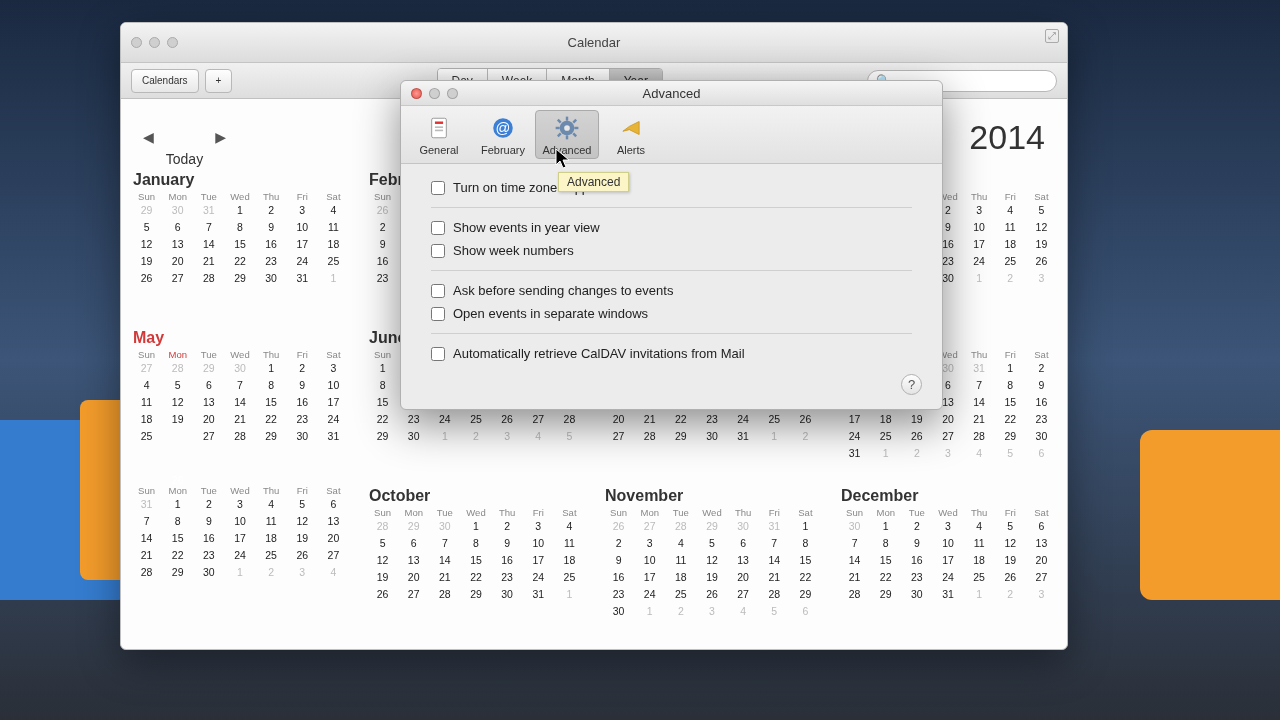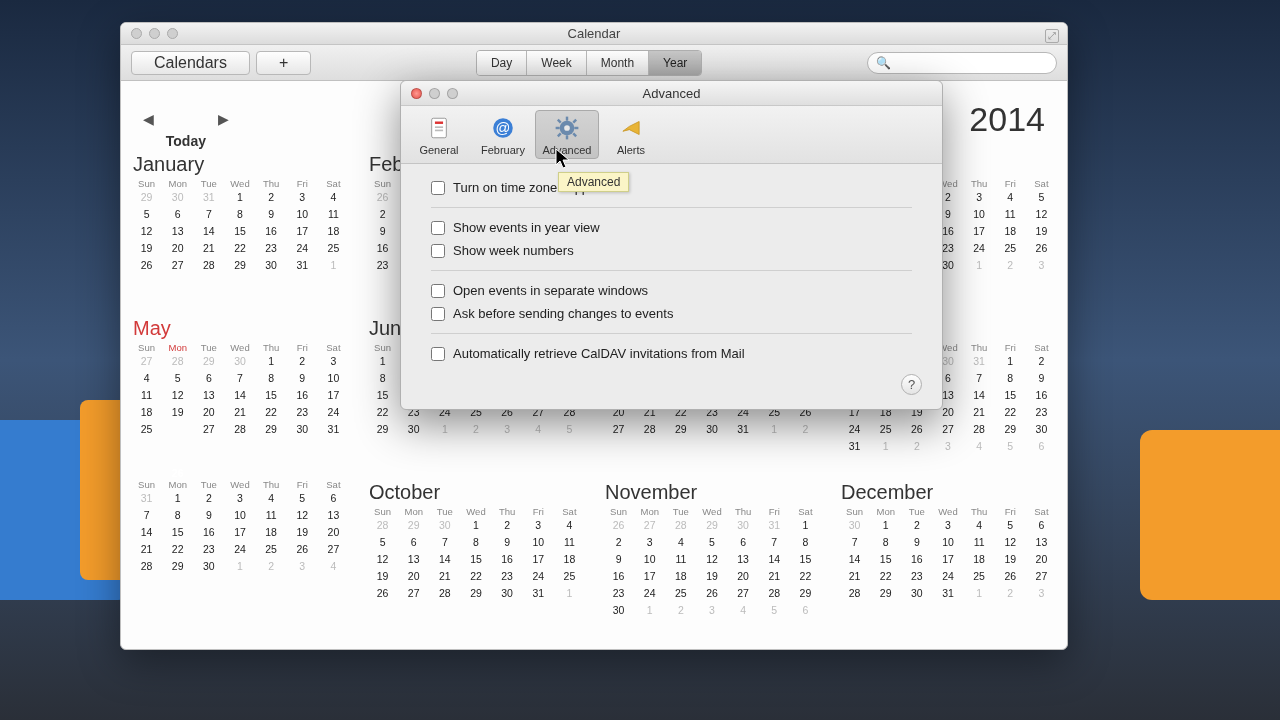--- a/index.html
+++ b/index.html
@@ -30,21 +30,21 @@
     background: #fdfdfd;
     border: 1px solid #bfbfbf;
     border-radius: 6px;
     box-shadow: 0 12px 40px rgba(0,0,0,0.4);
     display: flex;
     flex-direction: column;
     overflow: hidden;
     z-index: 5;
   }
   .titlebar {
-    height: 22px;
+    height: 40px;
     background: linear-gradient(#f3f3f3,#dcdcdc);
     border-bottom: 1px solid #c4c4c4;
     display: flex; align-items: center;
     position: relative;
   }
   .traffic { display:flex; gap:7px; padding-left:10px; }
   .traffic .dot {
     width:11px; height:11px; border-radius:50%;
     background:#cfcfcf; border:1px solid #aaa;
   }
@@ -58,24 +58,24 @@
     font-size:10px; text-align:center; line-height:12px; color:#888;
   }
   .toolbar {
     height: 36px;
     background: linear-gradient(#f0f0f0,#dedede);
     border-bottom: 1px solid #c0c0c0;
     display:flex; align-items:center; padding:0 10px;
     gap:6px;
   }
   .tbtn {
-    height:24px; padding:0 22px;
+    height:24px; padding:0 10px;
     background: linear-gradient(#fefefe,#e7e7e7);
     border:1px solid #b8b8b8; border-radius:4px;
-    font-size:16px; color:#333;
+    font-size:10px; color:#333;
     display:flex; align-items:center; justify-content:center;
     min-width:24px;
   }
   .seg {
     display:flex; margin-left:auto; margin-right:auto;
     border:1px solid #b0b0b0; border-radius:4px; overflow:hidden;
   }
   .seg .segbtn {
     height:24px; padding:0 14px; font-size:12px; color:#333;
     background:linear-gradient(#fefefe,#e7e7e7);
@@ -86,34 +86,34 @@
   .seg .segbtn.active { background:linear-gradient(#c8c8c8,#a9a9a9); color:#222; }
   .search {
     width:190px; height:22px; border:1px solid #b8b8b8; border-radius:11px;
     background:#fff; display:flex; align-items:center; padding:0 8px;
     font-size:12px; color:#888; gap:4px;
   }
   .yearbar {
     display:flex; align-items:center; padding:8px 16px 0 16px;
   }
   .navbtn { font-size:14px; color:#555; padding:0 6px; cursor:default; }
-  .today { font-size:14px; color:#333; font-weight:700; padding:0 6px;margin-top:44px; }
+  .today { font-size:14px; color:#333; font-weight:400; padding:0 6px;margin-top:44px; }
   .yearnum {
     margin-left:auto; font-size:34px; color:#333; font-weight:300;
     padding-right:6px;
   }
   .months {
     flex:1; display:grid;
     grid-template-columns: repeat(4, 1fr);
     grid-template-rows: repeat(3, 1fr);
     padding: 2px 10px 10px 10px;
     gap: 4px 18px;
   }
   .month { display:flex; flex-direction:column; }
-  .mname { font-size:20px; color:#333; padding:2px 0 2px 2px; font-weight:400; }
+  .mname { font-size:16px; color:#333; padding:2px 0 2px 2px; font-weight:700; }
   .mname.current { color:#d23a3a; }
   .dow { display:grid; grid-template-columns:repeat(7,1fr); }
   .dow span { font-size:9.5px; color:#888; text-align:center; }
   .days { display:grid; grid-template-columns:repeat(7,1fr); grid-auto-rows:17px; }
   .days span { font-size:10.5px; color:#222; text-align:center; line-height:17px; }
   .days span.out { color:#bbb; }
   .days span.today {
     background:#d23a3a; color:#fff; border-radius:2px;
   }
   .month.current .dow span:nth-child(2){ color:#d23a3a; }
@@ -920,25 +920,25 @@
       <input type="checkbox" style="">
       <span>Show events in year view</span>
     </label>
     <label class="prow">
       <input type="checkbox" style="">
       <span>Show week numbers</span>
     </label>
     <div class="psep"></div>
     <label class="prow">
       <input type="checkbox" style="">
-      <span>Open events in separate windows</span>
+      <span>Ask before sending changes to events</span>
     </label>
     <label class="prow">
       <input type="checkbox" style="">
-      <span>Ask before sending changes to events</span>
+      <span>Open events in separate windows</span>
     </label>
     <div class="psep"></div>
     <label class="prow">
       <input type="checkbox" style="">
       <span>Automatically retrieve CalDAV invitations from Mail</span>
     </label>
     <div class="helpbtn">?</div>
   </div>
 </div>
 

